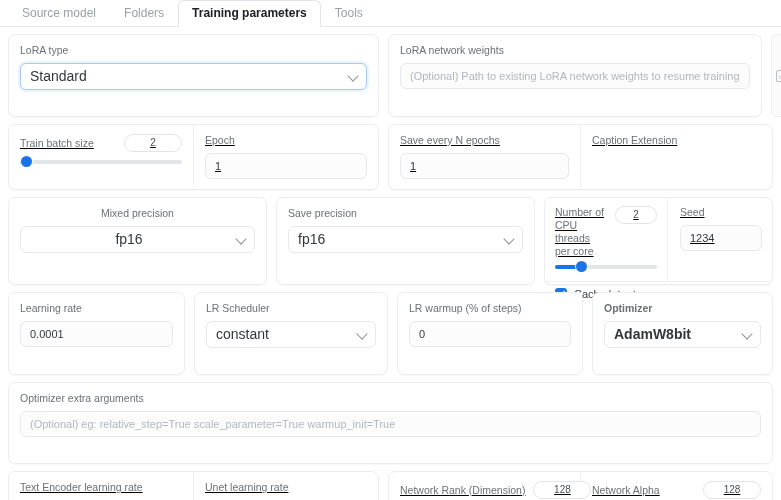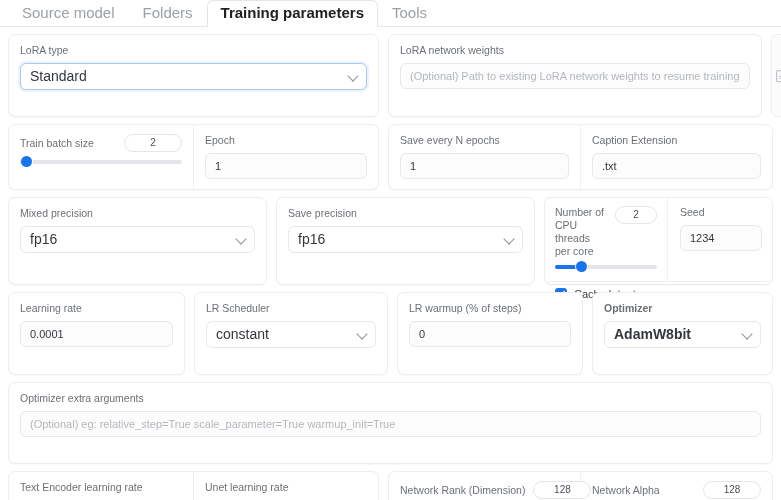--- a/index.html
+++ b/index.html
@@ -14,21 +14,21 @@
   .app { width: 781px; height: 500px; position: relative; background:#fff; }
 
   
   .tabbar {
     display: flex; align-items: flex-end;
     height: 27px; padding-left: 8px;
     border-bottom: 1px solid #e7e9ec;
     position: relative; z-index: 2;
   }
   .tab {
-    font-size: 15px; color: #9aa0a6;
+    font-size: 12px; color: #9aa0a6;
     padding: 5px 13px 6px 13px;
     border: 1px solid transparent;
     border-bottom: none;
     border-radius: 6px 6px 0 0;
     line-height: 14px;
     white-space: nowrap;
     cursor: pointer;
     position: relative;
   }
   .tab.active {
@@ -54,20 +54,21 @@
     padding: 9px 11px 26px 11px;
     box-shadow: 0 1px 1px rgba(16,24,40,0.03);
     position: relative;
   }
 
   
   .split { display: flex; padding: 0; }
   .cell {
     flex: 1 1 0; padding: 9px 11px 10px 11px; min-width: 0;
     border-right: 1px solid #eef0f2;
+    text-decoration: underline;
   }
   .cell:last-child { border-right: none; }
 
   .lbl {
     font-size: 10.5px; color: #6b7076; line-height: 13px;
     display: block; margin-bottom: 6px; white-space: nowrap;
   }
   .lbl.wrap { white-space: normal; }
 
   
@@ -214,28 +215,27 @@
         </div>
       </div>
 
       <div class="card split" style="flex:1 1 auto;">
         <div class="cell">
           <span class="lbl">Save every N epochs</span>
           <div class="inp">1</div>
         </div>
         <div class="cell">
           <span class="lbl">Caption Extension</span>
-          <div class="inp">.txt</div>
-        </div>
-      </div>
-    </div>
-
-    <div class="row">
-
-      <div class="card" style="width:259px;flex:0 0 259px;height:88px;">
+        </div>
+      </div>
+    </div>
+
+    <div class="row">
+
+      <div class="card" style="width:259px;flex:0 0 259px;height:88px;text-align:center;">
         <span class="lbl">Mixed precision</span>
         <div class="sel">
           <span>fp16</span>
           <span class="chev"></span>
         </div>
       </div>
 
       <div class="card" style="width:259px;flex:0 0 259px;height:88px;">
         <span class="lbl">Save precision</span>
         <div class="sel">

